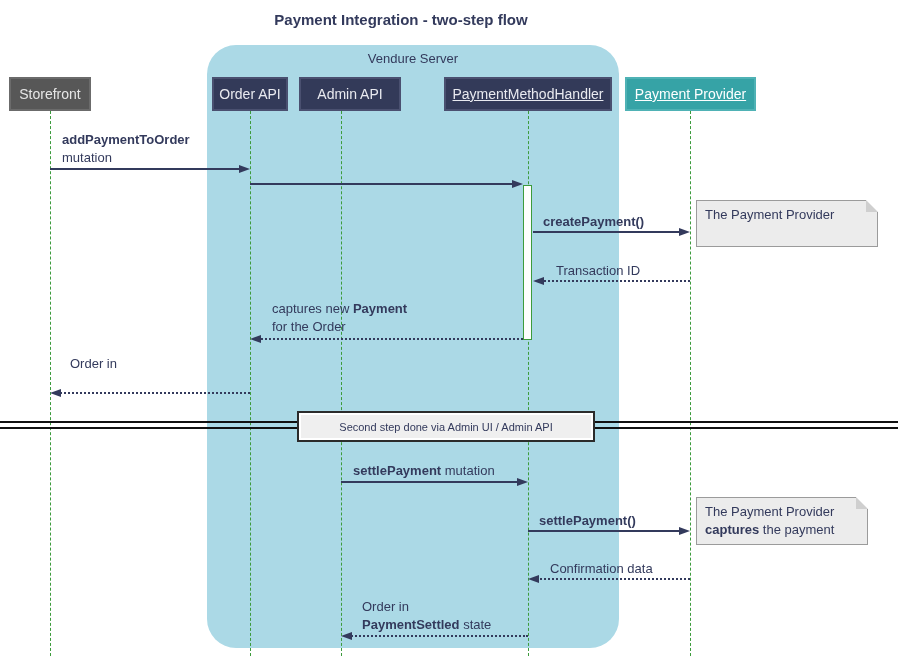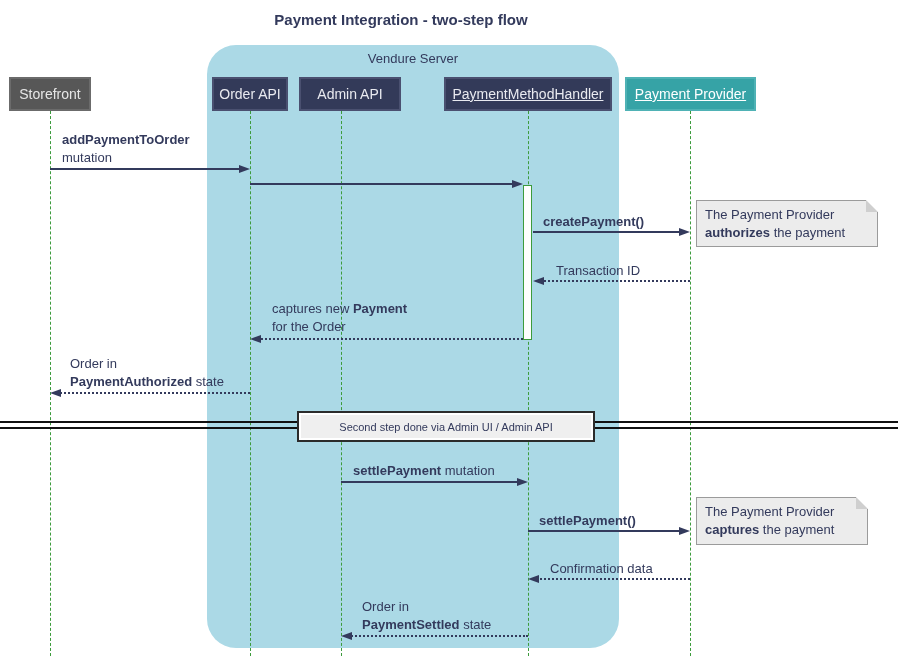--- a/index.html
+++ b/index.html
@@ -97,21 +97,20 @@
     <div class="msg-label" style="left:543px;top:213px;">
       <span class="line"><b>createPayment()</b></span>
     </div>
     <div class="arrow solid" style="left:533px;top:231px;width:151px;"></div>
     <div class="head right" style="left:679px;top:228px;"></div>
   </div>
 
   <div class="note" style="left:696px;top:200px;width:182px;height:47px;">
     <div class="fold"></div>
     <div>The Payment Provider</div>
-    <div><b>authorizes</b><span> the payment</span></div>
   </div>
 
   <div>
     <div class="msg-label" style="left:556px;top:262px;">
       <span class="line">Transaction ID</span>
     </div>
     <div class="arrow dotted" style="left:540px;top:280px;width:150px;"></div>
     <div class="head left" style="left:533px;top:277px;"></div>
   </div>
 
@@ -120,21 +119,20 @@
       <span class="line"><span>captures new </span><b>Payment</b></span>
       <span class="line">for the Order</span>
     </div>
     <div class="arrow dotted" style="left:257px;top:338px;width:266px;"></div>
     <div class="head left" style="left:250px;top:335px;"></div>
   </div>
 
   <div>
     <div class="msg-label" style="left:70px;top:355px;">
       <span class="line">Order in</span>
-      <span class="line"><b>PaymentAuthorized</b><span> state</span></span>
     </div>
     <div class="arrow dotted" style="left:57px;top:392px;width:193px;"></div>
     <div class="head left" style="left:50px;top:389px;"></div>
   </div>
 
   <div class="divider-lines"></div>
   <div class="divider-box">
     <span>Second step done via Admin UI / Admin API</span>
   </div>
 

